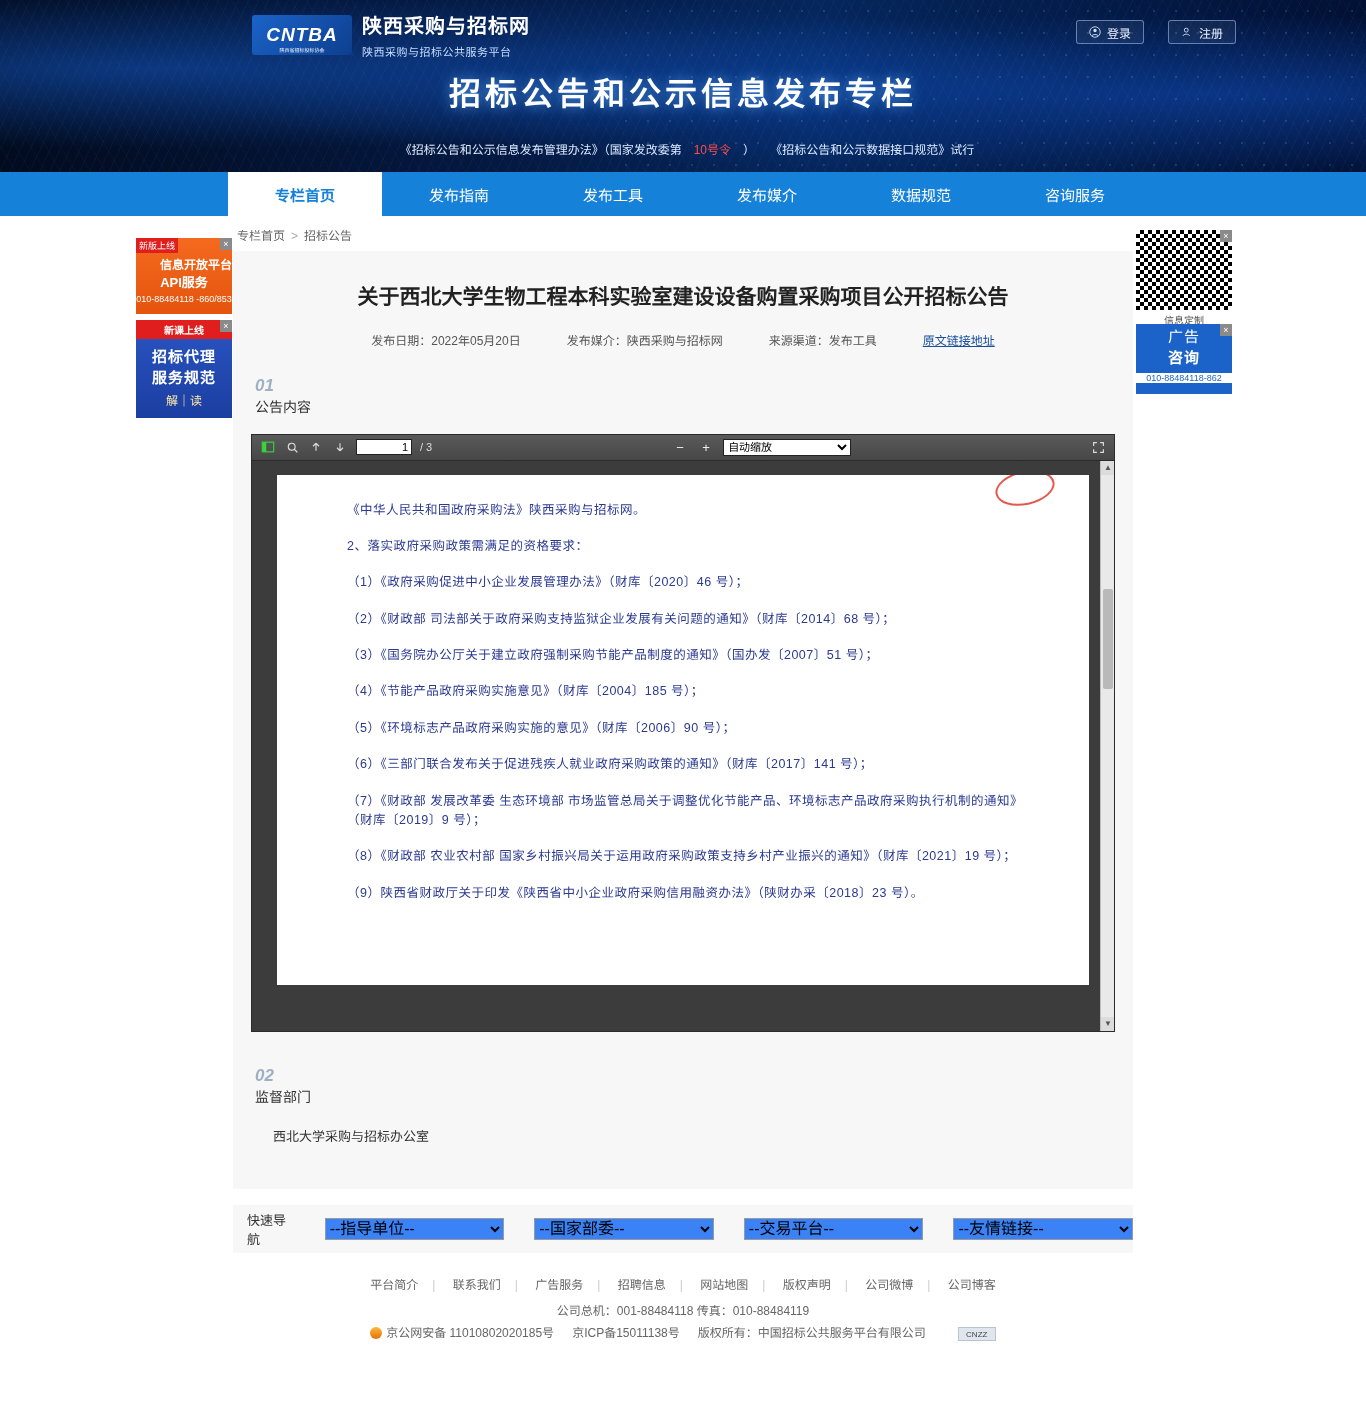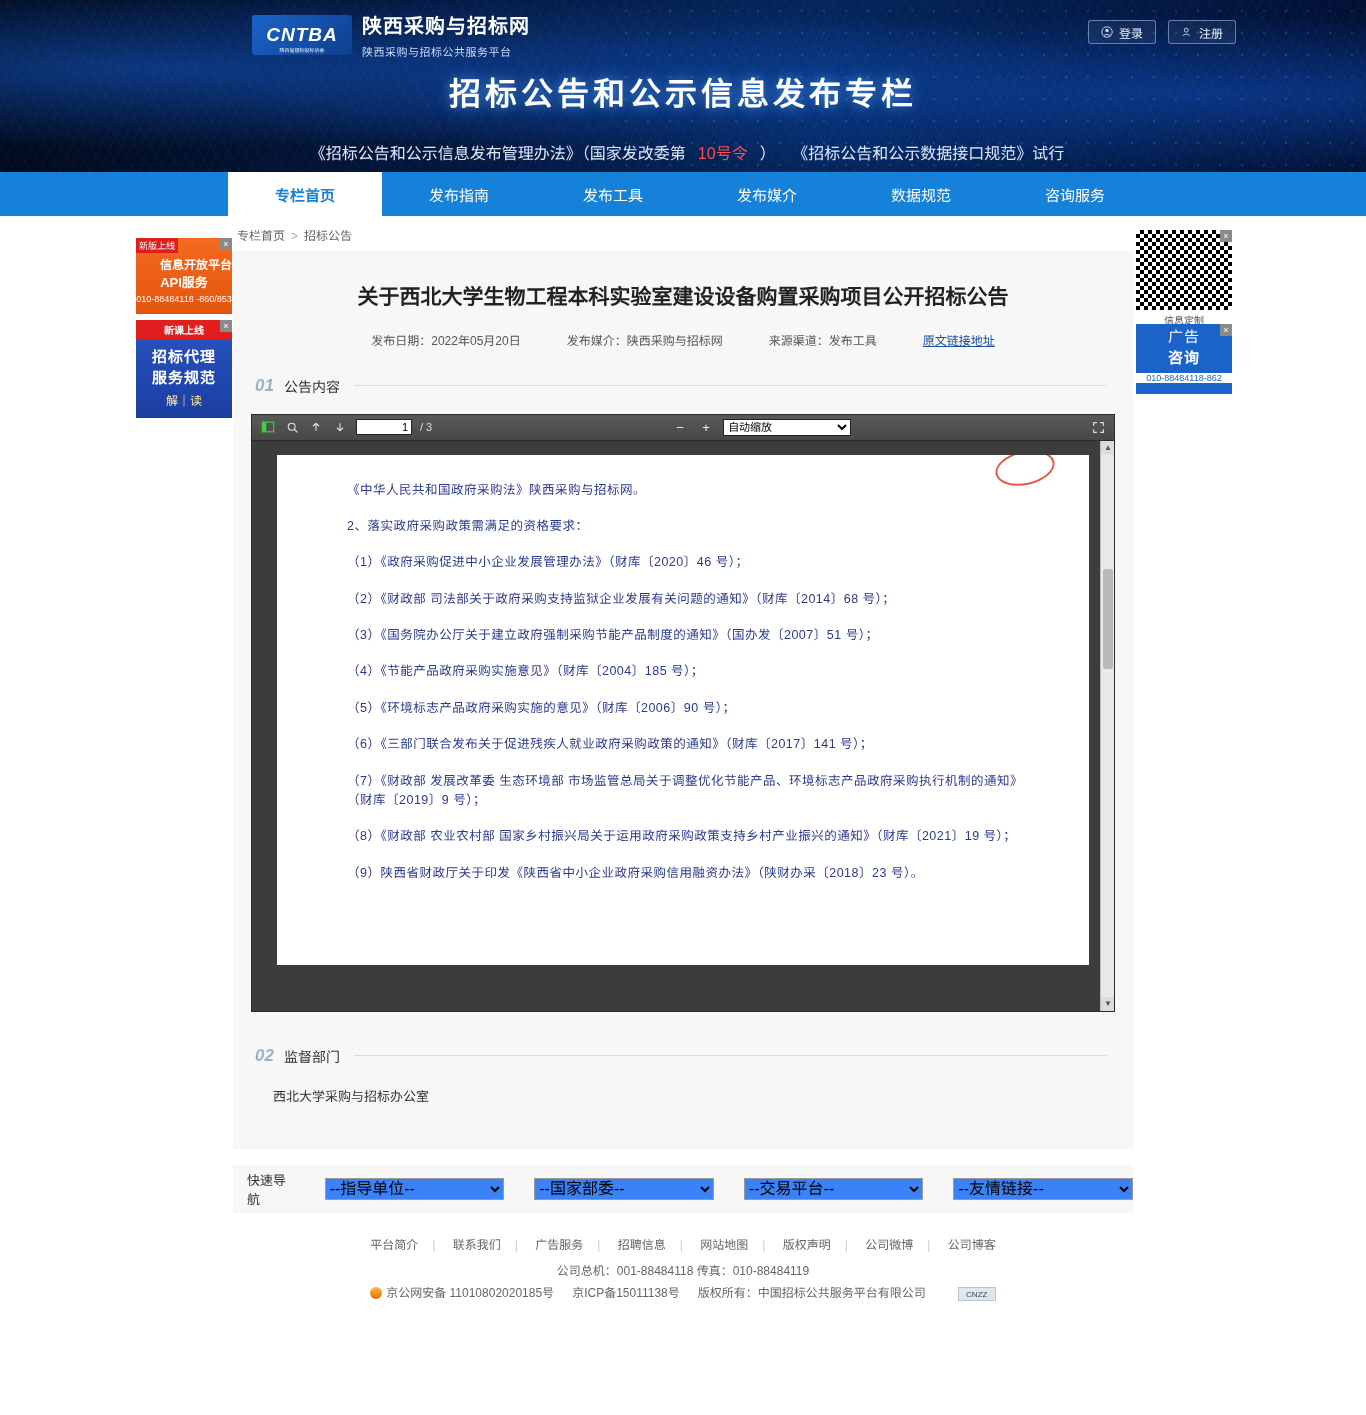--- a/index.html
+++ b/index.html
@@ -53,21 +53,21 @@
     position:relative;
   }
   .logo-mark .sub {
     position:absolute; bottom:2px; left:0; right:0;
     font-size:5px; font-style:normal; font-weight:normal;
     text-align:center; letter-spacing:0; opacity:.9;
   }
   .logo-text .line1 { color:#fff; font-size:20px; font-weight:bold; letter-spacing:1px;}
   .logo-text .line2 { color:#c6dcff; font-size:11px; margin-top:4px; letter-spacing:.5px;}
 
-  .auth-buttons { position:absolute; right:130px; top:20px; display:flex; gap:12px; }
+  .auth-buttons { position:absolute; right:130px; top:20px; display:flex; gap:24px; }
   .auth-btn {
     display:flex; align-items:center; gap:6px;
     width:68px; height:24px; padding:0 6px;
     border:1px solid rgba(160,200,255,0.55);
     border-radius:3px;
     color:#eaf2ff; font-size:12px;
     background: rgba(255,255,255,0.06);
     cursor:pointer;
     justify-content:center;
   }
@@ -77,21 +77,21 @@
     position:absolute; top:68px; left:0; right:0;
     text-align:center;
     color:#fff;
     font-size:32px;
     font-weight:bold;
     letter-spacing:4px;
     text-shadow: 0 0 14px rgba(90,170,255,.8);
   }
   .header-links {
     position:absolute; top:140px; left:8px; right:0;
-    text-align:center; color:#dbe9ff; font-size:16px;
+    text-align:center; color:#dbe9ff; font-size:12px;
   }
   .header-links span { margin:0 6px; }
   .header-links .hot { color:#ff4d4d; }
 
   
   .nav {
     height:44px;
     background:#1681d8;
     display:flex;
     align-items:stretch;
@@ -136,23 +136,24 @@
     line-height:1.5;
   }
   .meta-row {
     display:flex; justify-content:center; gap:46px;
     font-size:12px; color:#555;
     padding-bottom:22px;
   }
   .meta-row .link { color:#1a4f9c; text-decoration:underline; cursor:pointer; }
 
   .section-head {
-    display:flex; align-items:center;
+    display:flex; align-items:flex-start;
     margin:6px 26px 0 14px;
     padding-left:8px;
+    flex-direction:column;
   }
   .section-head .num {
     font-size:17px; color:#9fb0c4; font-style:italic; font-weight:bold;
     margin-right:10px;
   }
   .section-head .txt { font-size:14px; color:#333; white-space:nowrap; }
   .section-head .rule { flex:1; height:1px; background:#dcdcdc; margin-left:14px; }
 
   
   .pdf-viewer {

